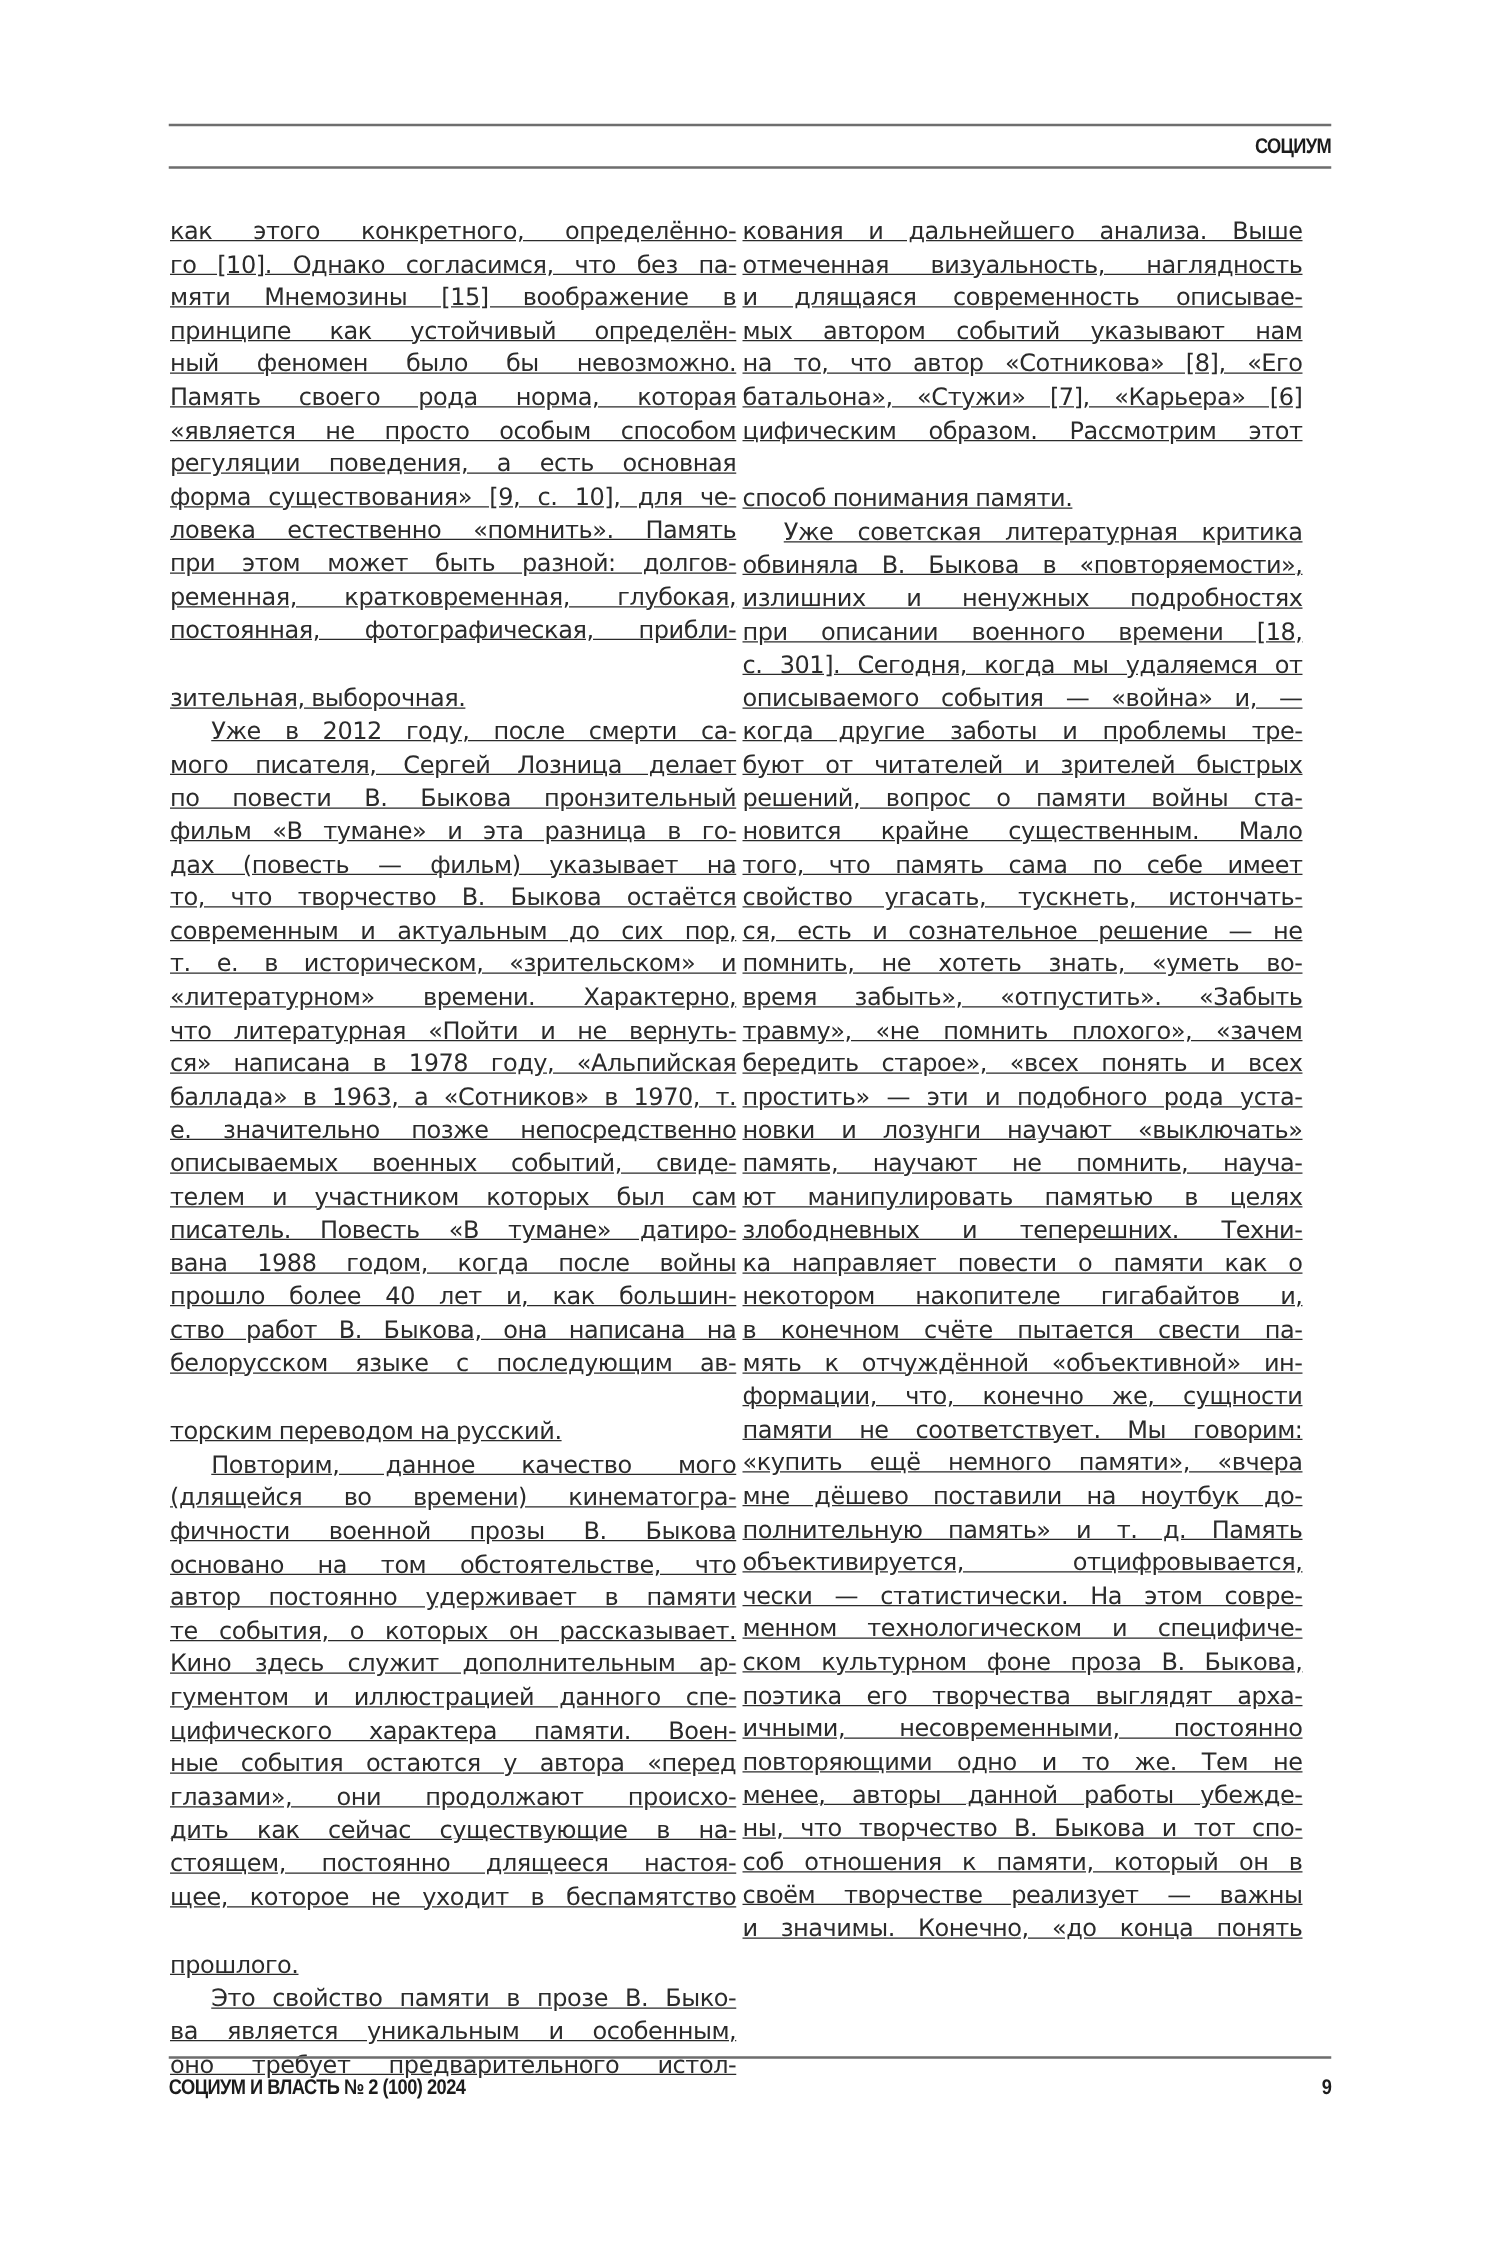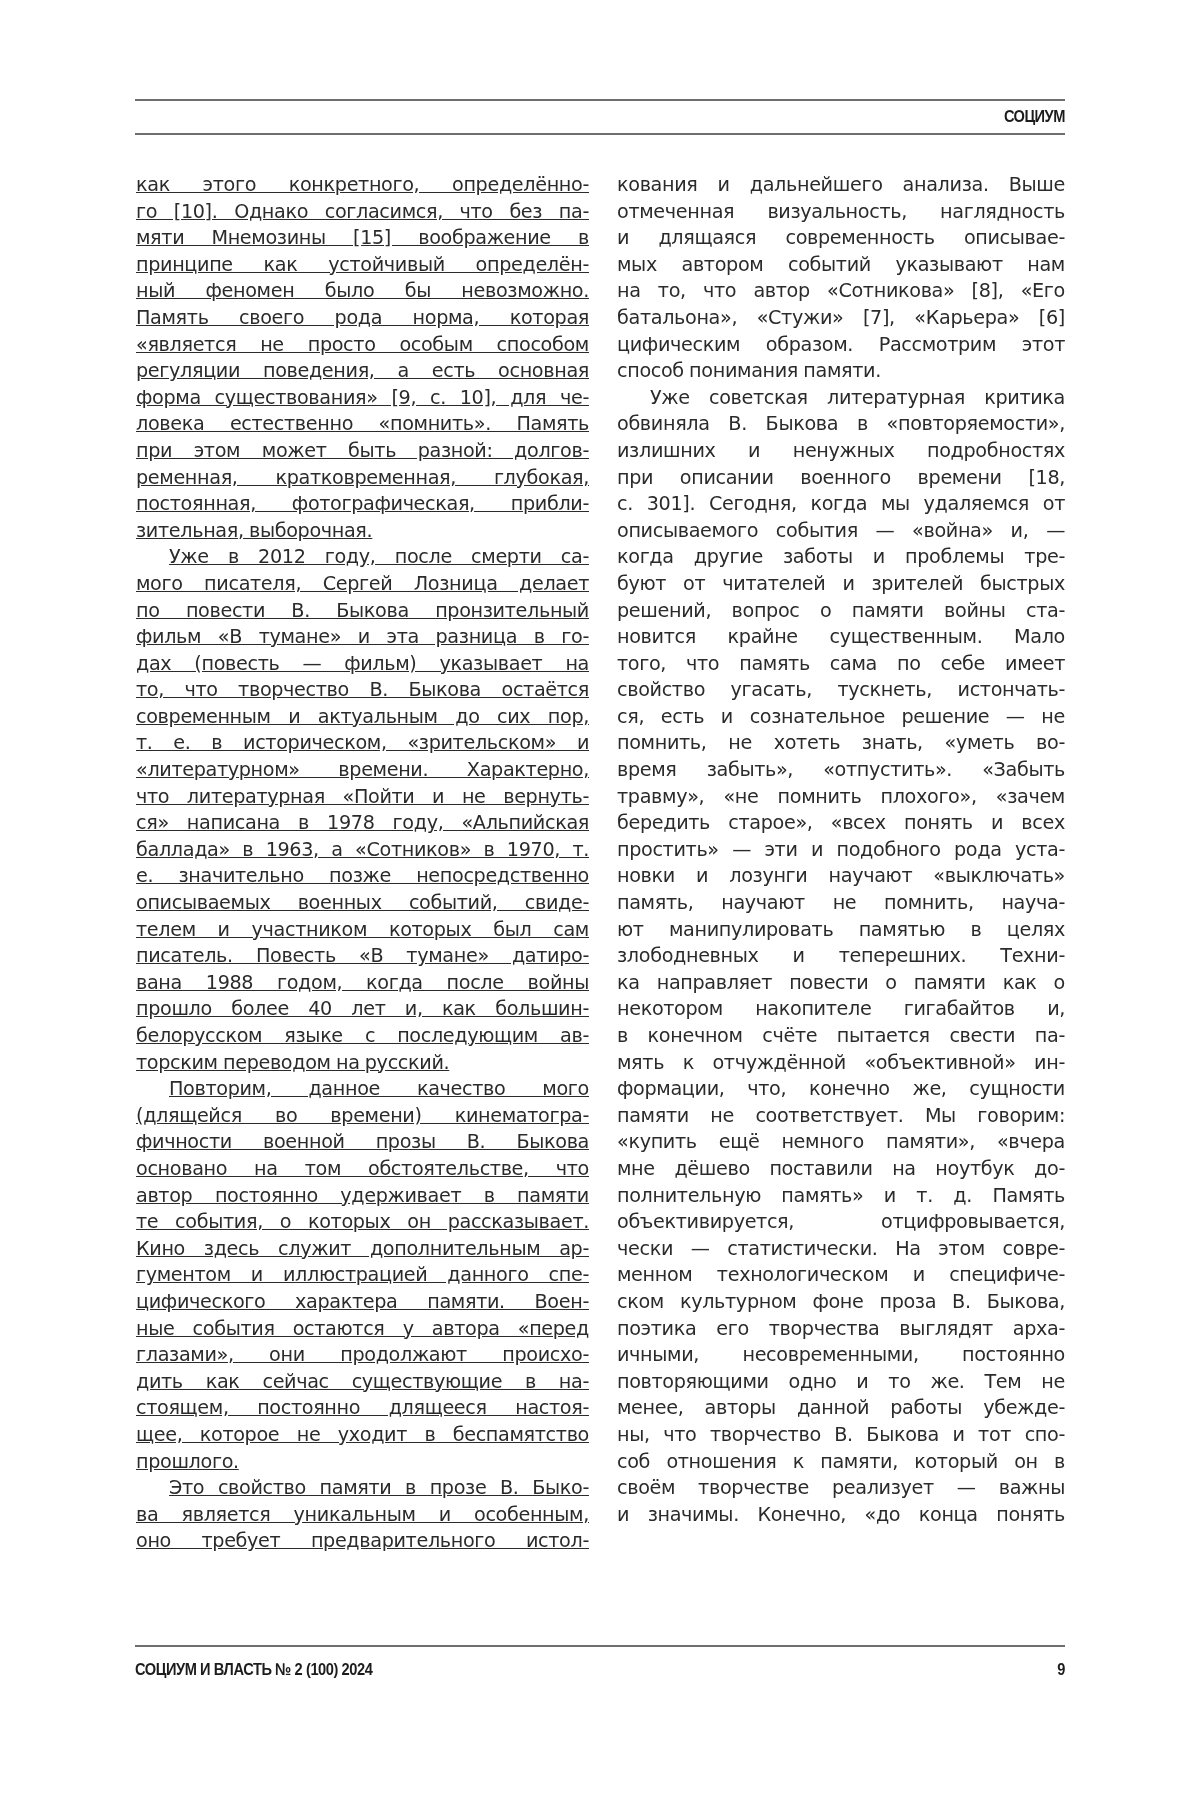--- a/index.html
+++ b/index.html
@@ -38,36 +38,36 @@
       transform-origin: right center;
       color: #1c1c1c;
     }
 
     .column {
       position: absolute;
       top: 172px;
       width: 453px;
     }
     .column.left { left: 136px; text-decoration: underline; }
-    .column.right { left: 617px; width: 448px; }
+    .column.right { left: 594px; width: 448px; text-decoration: underline; }
 
     .line {
       display: block;
       height: 26.6px;
       line-height: 26.6px;
       font-size: 19.2px;
       white-space: nowrap;
       text-align: justify;
       text-align-last: justify;
       letter-spacing: -0.35px;
       word-spacing: -0.5px;
       overflow: visible;
     }
     .line.indent { padding-left: 33px; }
-    .line.end { text-align-last: left; }
+    .line.end { text-align-last: left; margin-top: 28px; }
 
     .footer-title {
       position: absolute;
       top: 1660px;
       left: 135px;
       font-family: "Liberation Sans", sans-serif;
       font-weight: bold;
       font-size: 17px;
       letter-spacing: -0.5px;
       transform: scaleX(0.86);
@@ -119,20 +119,21 @@
     <span class="line">«литературном» времени. Характерно,</span>
     <span class="line">что литературная «Пойти и не вернуть-</span>
     <span class="line">ся» написана в 1978 году, «Альпийская</span>
     <span class="line">баллада» в 1963, а «Сотников» в 1970, т.</span>
     <span class="line">е. значительно позже непосредственно</span>
     <span class="line">описываемых военных событий, свиде-</span>
     <span class="line">телем и участником которых был сам</span>
     <span class="line">писатель. Повесть «В тумане» датиро-</span>
     <span class="line">вана 1988 годом, когда после войны</span>
     <span class="line">прошло более 40 лет и, как большин-</span>
+    <span class="line">ство работ В. Быкова, она написана на</span>
     <span class="line">белорусском языке с последующим ав-</span>
     <span class="line end">торским переводом на русский.</span>
     <span class="line indent">Повторим, данное качество мого</span>
     <span class="line">(длящейся во времени) кинематогра-</span>
     <span class="line">фичности военной прозы В. Быкова</span>
     <span class="line">основано на том обстоятельстве, что</span>
     <span class="line">автор постоянно удерживает в памяти</span>
     <span class="line">те события, о которых он рассказывает.</span>
     <span class="line">Кино здесь служит дополнительным ар-</span>
     <span class="line">гументом и иллюстрацией данного спе-</span>

